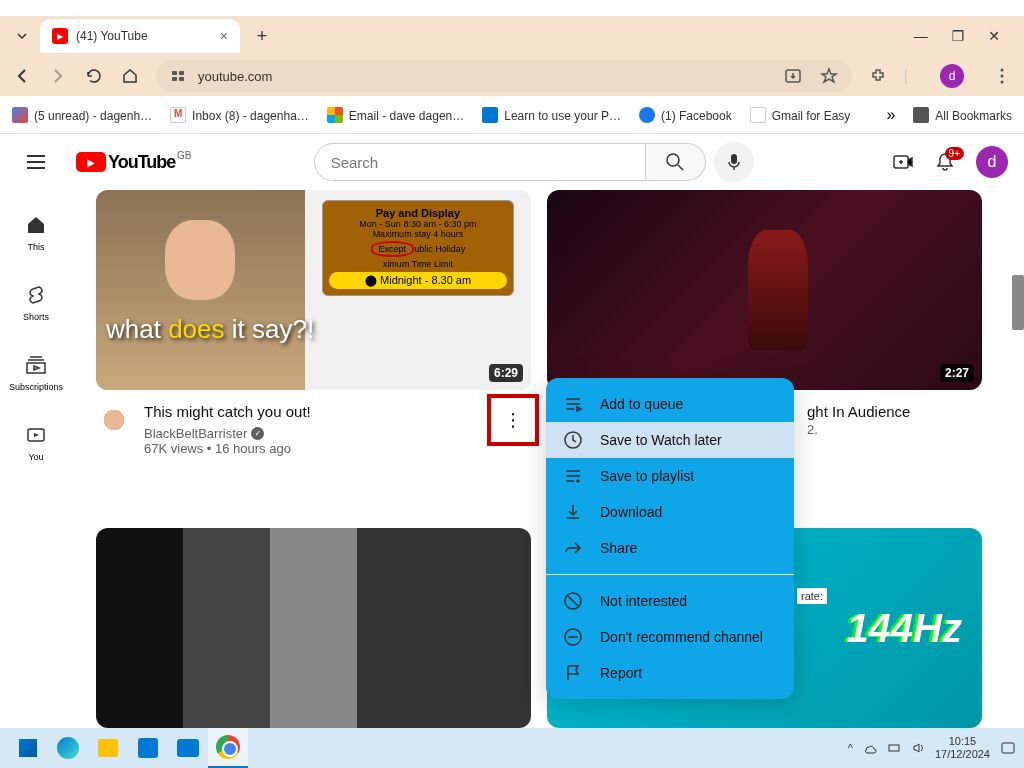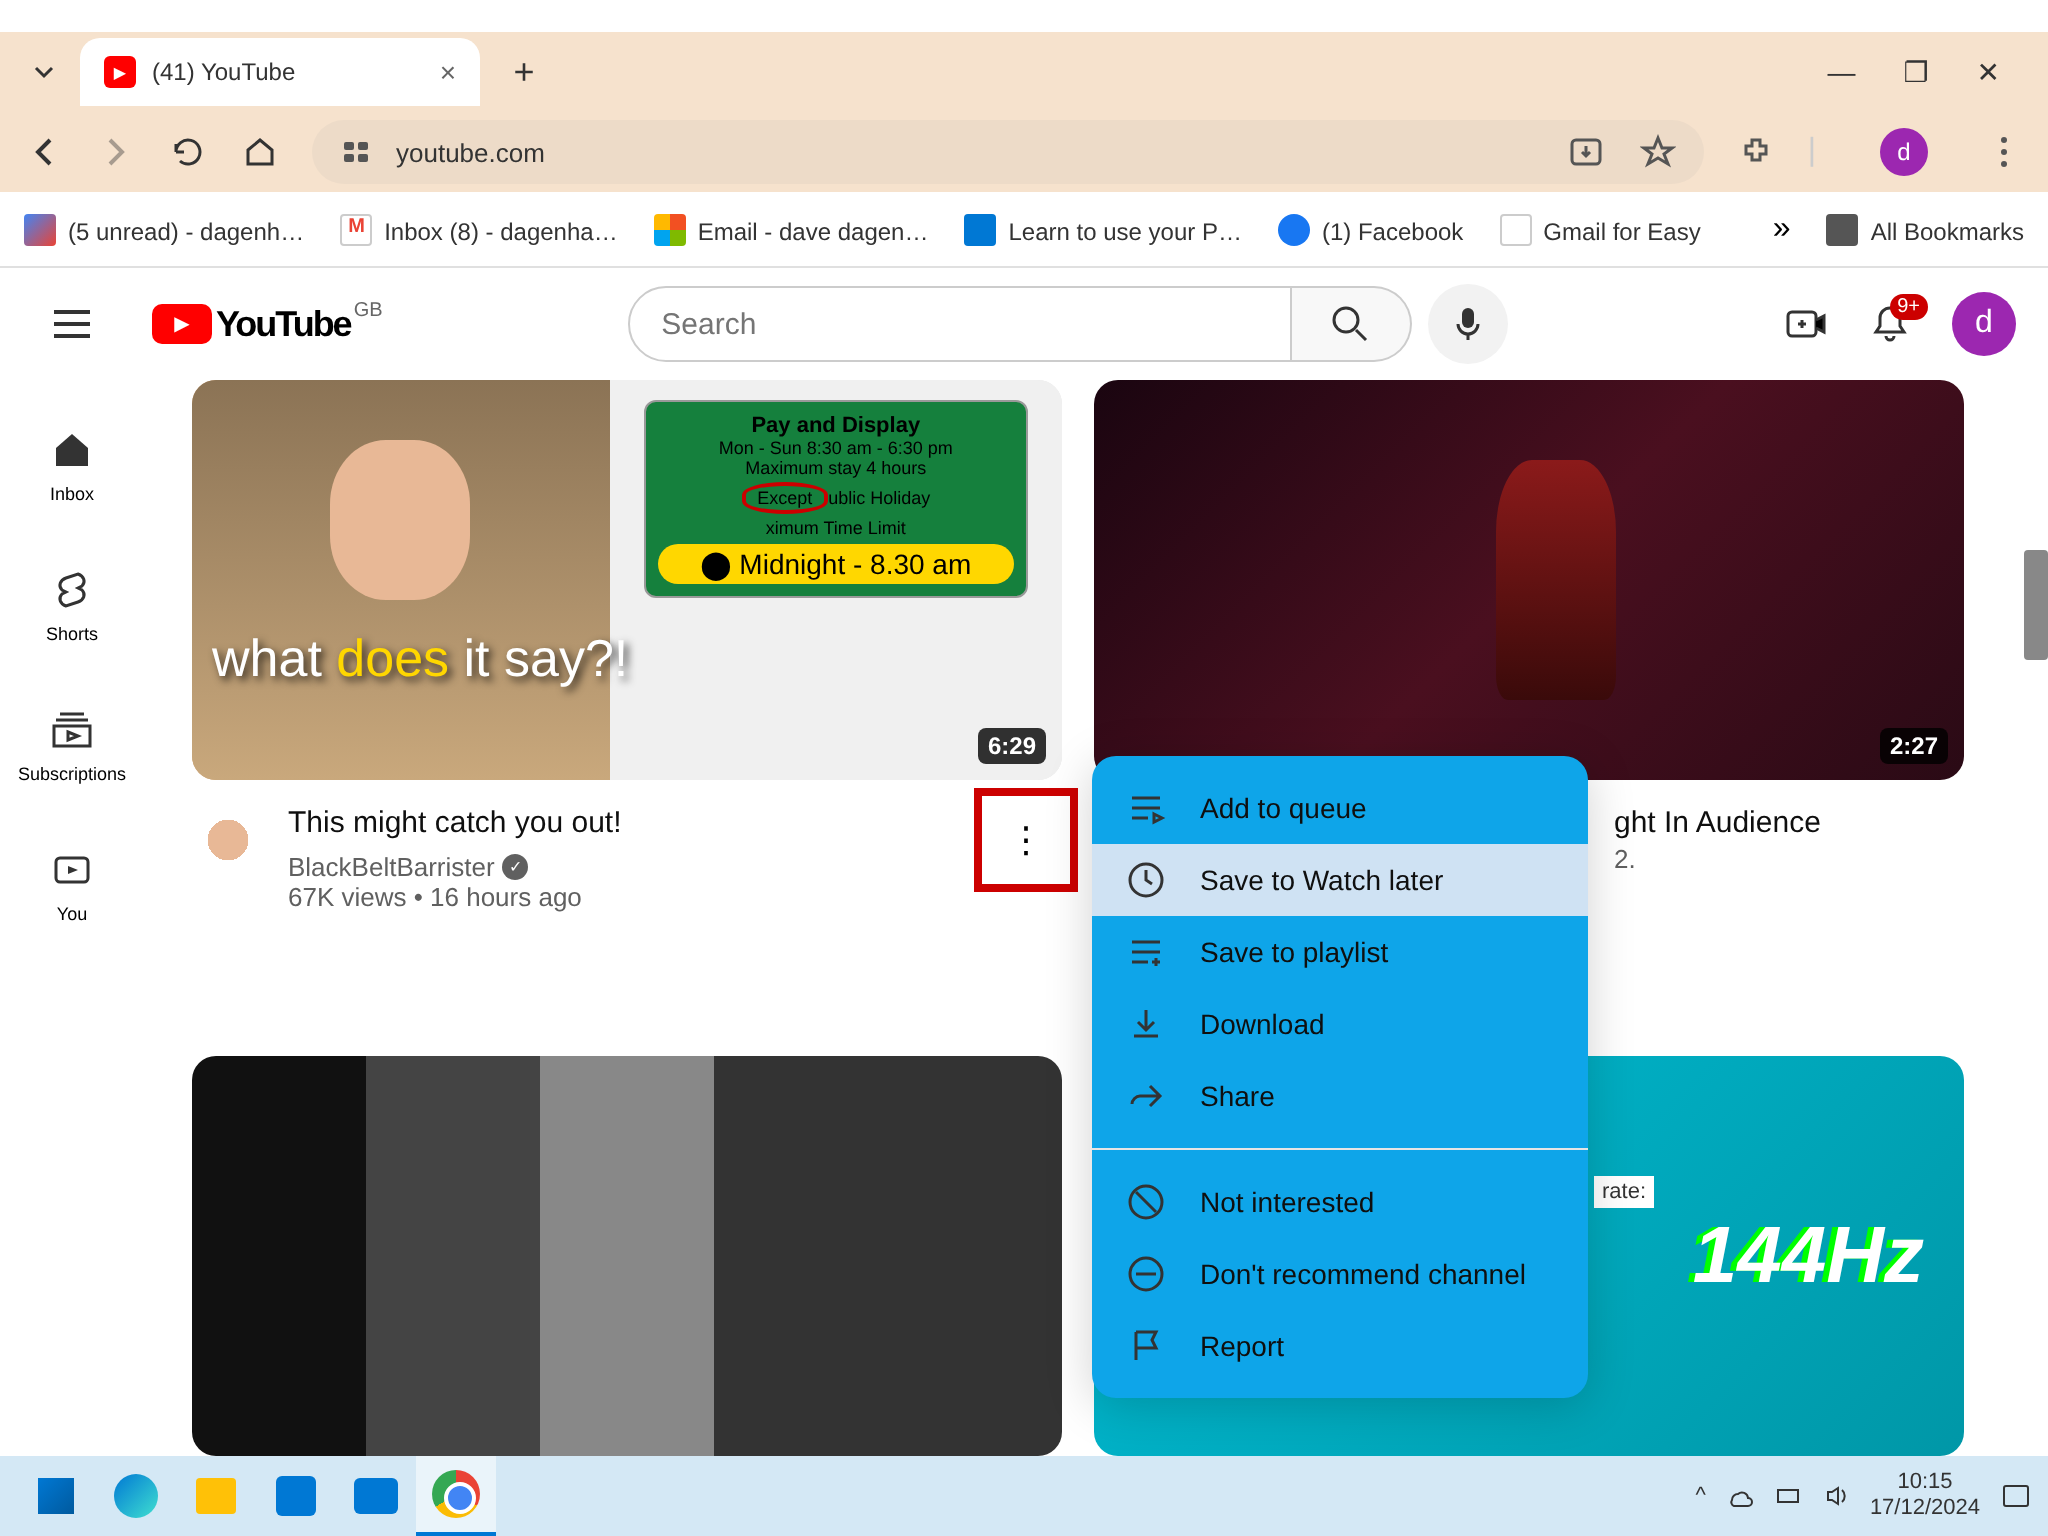--- a/index.html
+++ b/index.html
@@ -67,24 +67,24 @@
 .sb-label { font-size: 9px; }
 
 
 .yt-content { flex: 1; padding: 0 24px; display: flex; gap: 16px; flex-wrap: wrap; position: relative; }
 .video-card { width: 435px; }
 .thumb { width: 435px; height: 200px; border-radius: 12px; position: relative; overflow: hidden; }
 .thumb1 { background: linear-gradient(90deg, #d4a574 48%, #e8e8e8 48%); display: flex; }
 .thumb1-left { width: 48%; background: linear-gradient(180deg,#8b7355,#c9a87c); display:flex; align-items:center; justify-content:center; }
 .person-face { width: 70px; height: 80px; background: #e8b896; border-radius: 40% 40% 40% 40%; position: relative; margin-top:-60px;}
 .thumb1-right { width: 52%; background: #f0f0f0; display:flex; flex-direction:column; align-items:center; padding-top:10px; }
-.sign { background: #15803d; border: 1px solid #999; border-radius: 6px; padding: 6px; width: 85%; font-size: 9px; text-align:center; }
+.sign { background: #a16207; border: 1px solid #999; border-radius: 6px; padding: 6px; width: 85%; font-size: 9px; text-align:center; }
 .sign-title { font-weight: bold; font-size: 11px; }
 .sign-red { border: 2px solid #cc0000; border-radius: 50%/40%; display:inline-block; padding: 1px 6px; margin:2px 0;}
-.sign-yellow { background: #ffd700; border-radius: 10px; padding: 2px 6px; margin-top:3px; font-size:14px;}
+.sign-yellow { background: #ffd700; border-radius: 10px; padding: 2px 6px; margin-top:3px; font-size:11px;}
 .thumb-overlay-text { position: absolute; bottom: 45px; left: 10px; font-size: 26px; font-weight: 400; color: #fff; text-shadow: 2px 2px 4px rgba(0,0,0,0.8); margin-top: 40px; }
 .thumb-overlay-text .yellow { color: #ffd700; }
 .duration { position: absolute; bottom: 8px; right: 8px; background: rgba(0,0,0,0.8); color: #fff; font-size: 12px; font-weight: bold; padding: 2px 5px; border-radius: 4px; }
 
 .thumb2 { background: linear-gradient(135deg, #1a0510, #4a0f1f, #2a0a15); display:flex; align-items:center; justify-content:center;padding-left:27px; }
 .guitarist { width: 60px; height: 120px; background: linear-gradient(180deg, #8b1a1a, #3a0a0a); border-radius: 30% 30% 10% 10%; }
 
 .thumb3 { background: #222; display:flex; align-items:center; justify-content:center; }
 .bw-scene { width:100%; height:100%; background: linear-gradient(90deg, #111 20%, #444 20% 40%, #888 40% 60%, #333 60%); }
 
@@ -282,21 +282,21 @@
     <div class="yt-avatar">d</div>
   </div>
 </div>
 
 <div class="yt-body">
   <div class="yt-sidebar">
     <div class="sb-item">
       <svg width="22" height="22" viewBox="0 0 22 22" class="sb-icon">
           <path d="M3 10l8-7 8 7v9H3z" fill="#333"></path>
         </svg>
-      <span class="sb-label">Inbox</span>
+      <span class="sb-label">This</span>
     </div>
     <div class="sb-item">
       <svg width="22" height="22" viewBox="0 0 22 22" class="sb-icon">
           <path d="M14 3c3 1 4 4 2 6l-2 1 2 1c2 2 1 5-2 6l-6 2c-3-1-4-4-2-6l2-1-2-1c-2-2-1-5 2-6z" stroke="#333" fill="none" stroke-width="1.5"></path>
         </svg>
       <span class="sb-label">Shorts</span>
     </div>
     <div class="sb-item">
       <svg width="22" height="22" viewBox="0 0 22 22" class="sb-icon">
           <path d="M5 3h12M3 6h16M2 9h18v10H2zM9 12l5 2-5 2z" stroke="#333" fill="none" stroke-width="1.5"></path>

